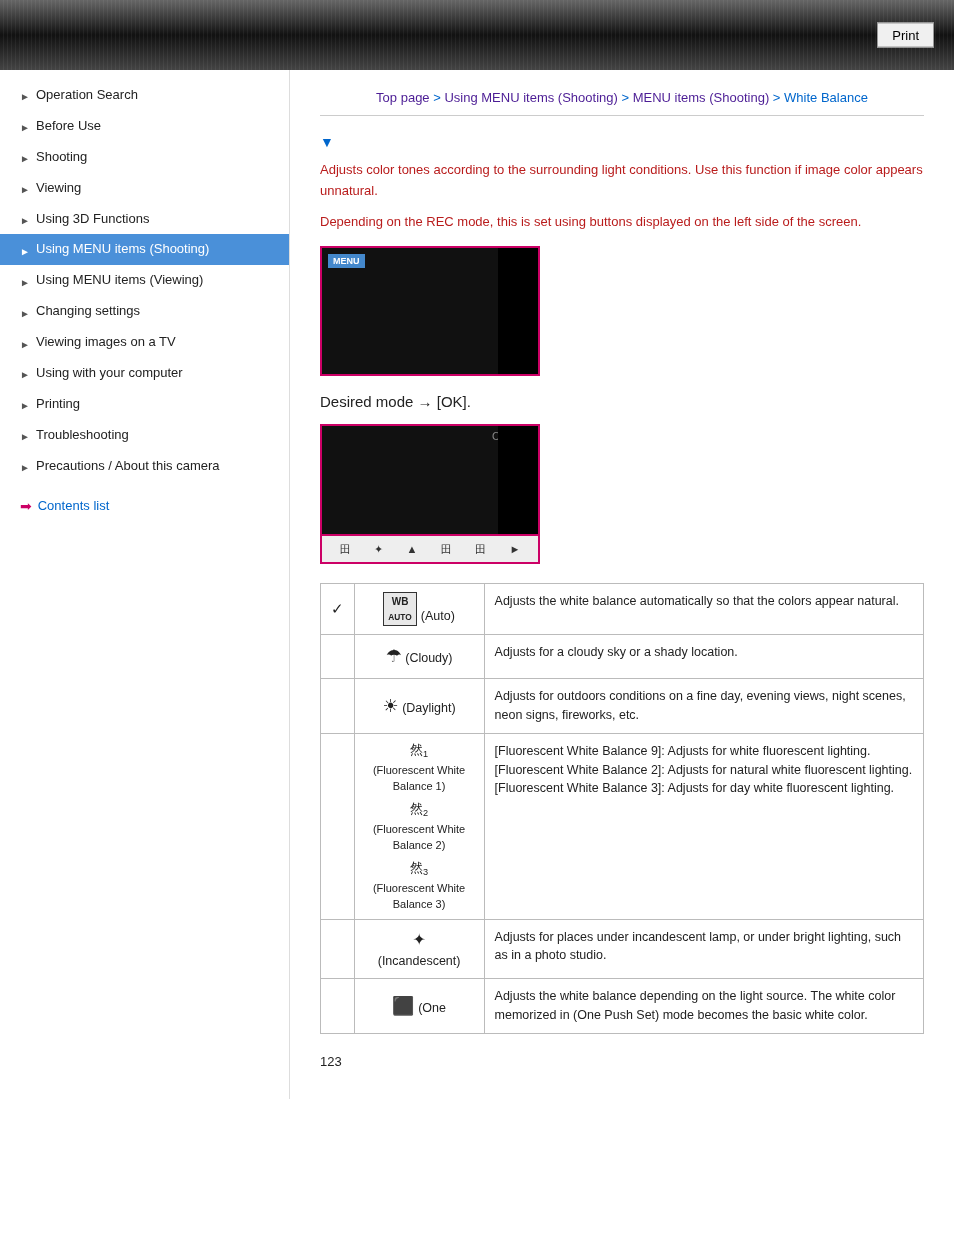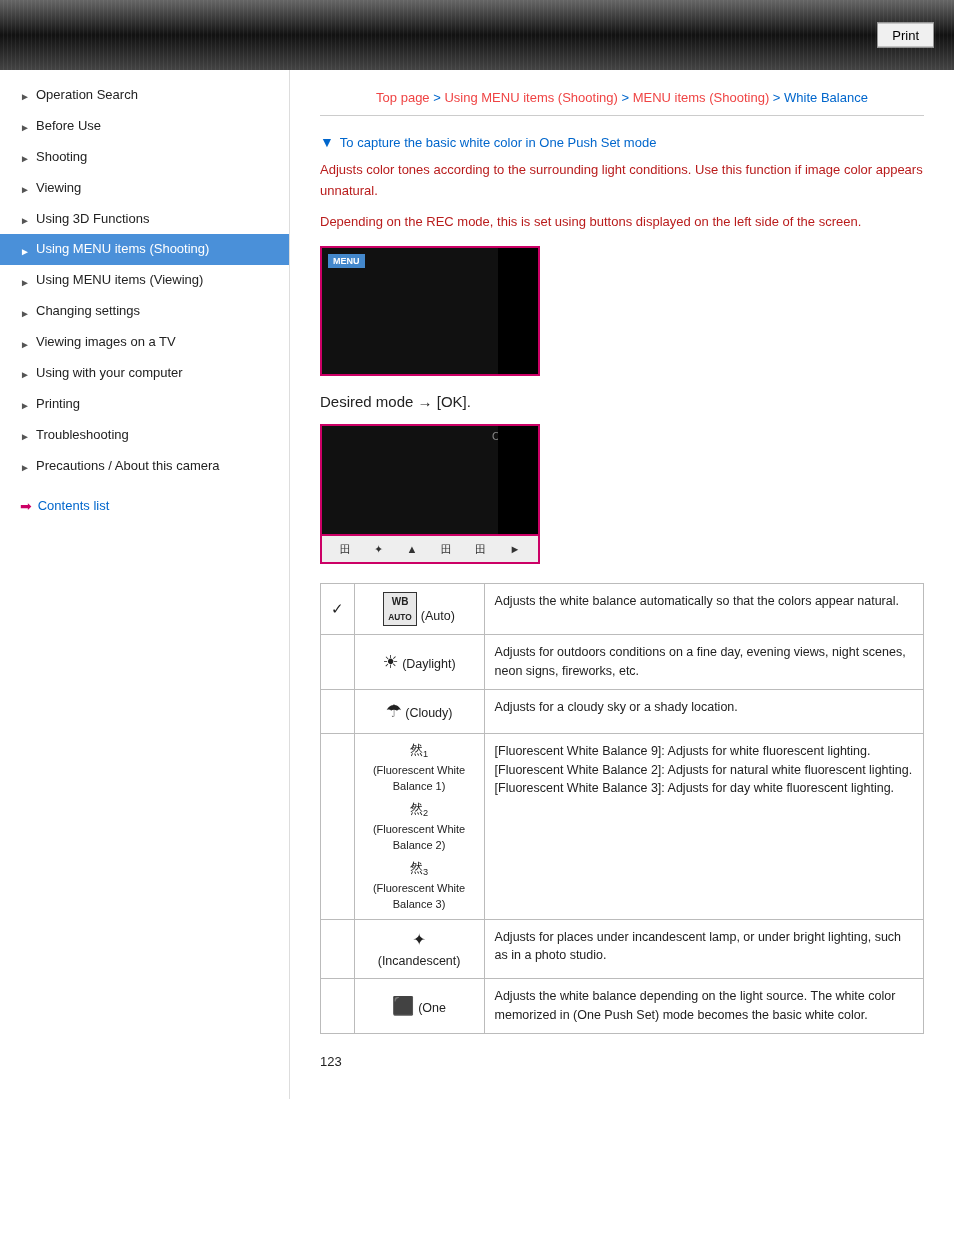--- a/index.html
+++ b/index.html
@@ -87,21 +87,21 @@
 
     
     .breadcrumb {
       font-size: 13px;
       color: #0066cc;
       margin-bottom: 18px;
       text-align: center;
       padding: 10px 0 10px 0;
       border-bottom: 1px solid #ccc;
     }
-    .breadcrumb a { color: #ef4444; text-decoration: none; }
+    .breadcrumb a { color: #4c1d95; text-decoration: none; }
     .breadcrumb span { color: #0066cc; }
     .section-title {
       color: #0066cc;
       font-size: 13px;
       font-weight: normal;
       margin-bottom: 10px;
       display: flex;
       align-items: center;
     }
     .section-title .triangle {
@@ -329,21 +329,20 @@
       <span> &gt; </span>
       <a>Using MENU items (Shooting)</a>
       <span> &gt; </span>
       <a>MENU items (Shooting)</a>
       <span> &gt; </span>
       <span>White Balance</span>
     </div>
 
     <div class="section-title">
       <span class="triangle">▼</span>
-      <span>To capture the basic white color in One Push Set mode</span>
     </div>
 
     <p class="desc-text">Adjusts color tones according to the surrounding light conditions. Use this function if image color appears unnatural.</p>
 
 
     <p class="desc-text">Depending on the REC mode, this is set using buttons displayed on the left side of the screen.</p>
 
     <div class="screenshot-container">
       <div class="screenshot-box">
         <span class="menu-indicator">MENU</span>
@@ -375,31 +374,31 @@
           <td class="check-cell">✓</td>
           <td class="icon-cell">
             <span class="wb-icon">WB<br><small>AUTO</small></span>(Auto)
           </td>
           <td>Adjusts the white balance automatically so that the colors appear natural.</td>
         </tr>
 
         <tr>
           <td class="check-cell"></td>
           <td class="icon-cell">
-            <span style="font-size:18px;">☀</span> (Daylight)
-          </td>
-          <td>Adjusts for outdoors conditions on a fine day, evening views, night scenes, neon signs, fireworks, etc.</td>
+            <span style="font-size:18px;">☂</span> (Cloudy)
+          </td>
+          <td>Adjusts for a cloudy sky or a shady location.</td>
         </tr>
 
         <tr>
           <td class="check-cell"></td>
           <td class="icon-cell">
-            <span style="font-size:18px;">☂</span> (Cloudy)
-          </td>
-          <td>Adjusts for a cloudy sky or a shady location.</td>
+            <span style="font-size:18px;">☀</span> (Daylight)
+          </td>
+          <td>Adjusts for outdoors conditions on a fine day, evening views, night scenes, neon signs, fireworks, etc.</td>
         </tr>
 
         <tr>
           <td class="check-cell"></td>
           <td class="icon-cell" style="font-size:11px; text-align:center; padding:6px;">
             <div><span style="font-size:13px;">然</span><sub>1</sub><br>(Fluorescent White Balance 1)</div>
             <div style="margin-top:4px;"><span style="font-size:13px;">然</span><sub>2</sub><br>(Fluorescent White Balance 2)</div>
             <div style="margin-top:4px;"><span style="font-size:13px;">然</span><sub>3</sub><br>(Fluorescent White Balance 3)</div>
           </td>
           <td style="white-space:pre-line;">[Fluorescent White Balance 9]: Adjusts for white fluorescent lighting.

